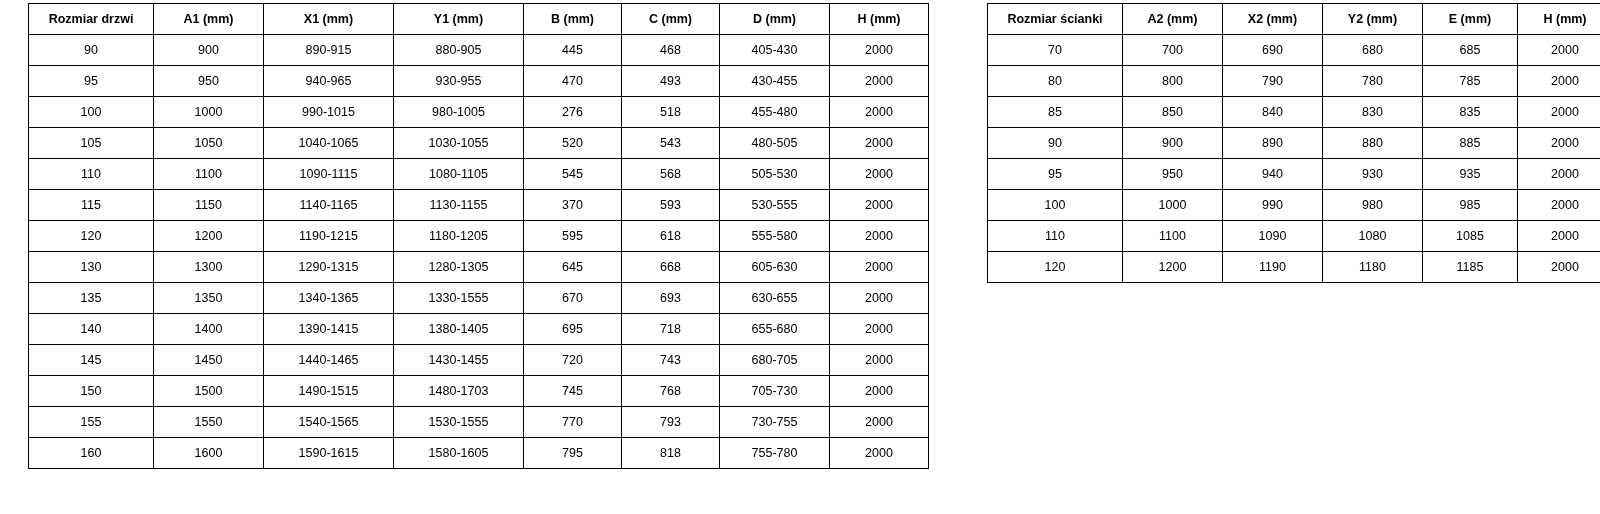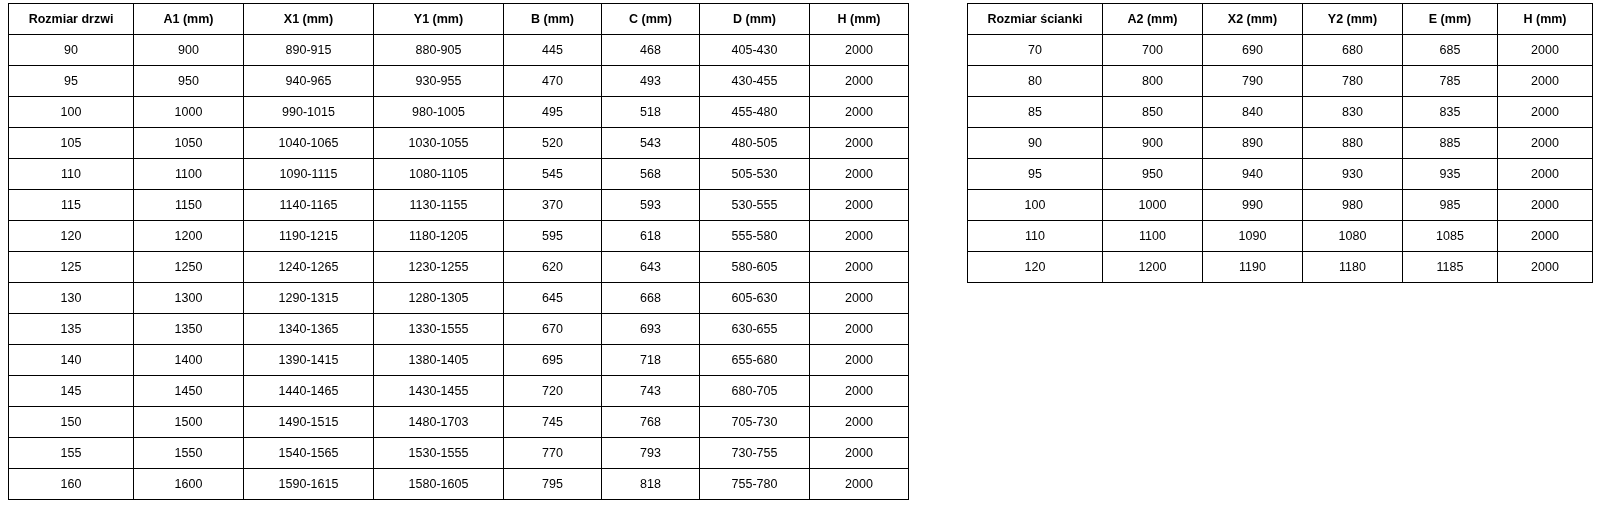--- a/index.html
+++ b/index.html
@@ -15,20 +15,21 @@
     color: #000000;
     overflow: hidden;
   }
   .page {
     position: relative;
     width: 1600px;
     height: 514px;
   }
   .table-wrap {
     position: absolute;
+    margin-left: 20px;
   }
   #doors-table-wrap {
     left: 8px;
     top: 3px;
     width: 830px;
   }
   #walls-table-wrap {
     left: 930px;
     top: 3px;
     width: 625px;
@@ -120,21 +121,21 @@
             <td>470</td>
             <td>493</td>
             <td>430-455</td>
             <td>2000</td>
           </tr>
           <tr>
             <td>100</td>
             <td>1000</td>
             <td>990-1015</td>
             <td>980-1005</td>
-            <td>495</td>
+            <td>276</td>
             <td>518</td>
             <td>455-480</td>
             <td>2000</td>
           </tr>
           <tr>
             <td>105</td>
             <td>1050</td>
             <td>1040-1065</td>
             <td>1030-1055</td>
             <td>520</td>
@@ -163,30 +164,20 @@
             <td>2000</td>
           </tr>
           <tr>
             <td>120</td>
             <td>1200</td>
             <td>1190-1215</td>
             <td>1180-1205</td>
             <td>595</td>
             <td>618</td>
             <td>555-580</td>
-            <td>2000</td>
-          </tr>
-          <tr>
-            <td>125</td>
-            <td>1250</td>
-            <td>1240-1265</td>
-            <td>1230-1255</td>
-            <td>620</td>
-            <td>643</td>
-            <td>580-605</td>
             <td>2000</td>
           </tr>
           <tr>
             <td>130</td>
             <td>1300</td>
             <td>1290-1315</td>
             <td>1280-1305</td>
             <td>645</td>
             <td>668</td>
             <td>605-630</td>

